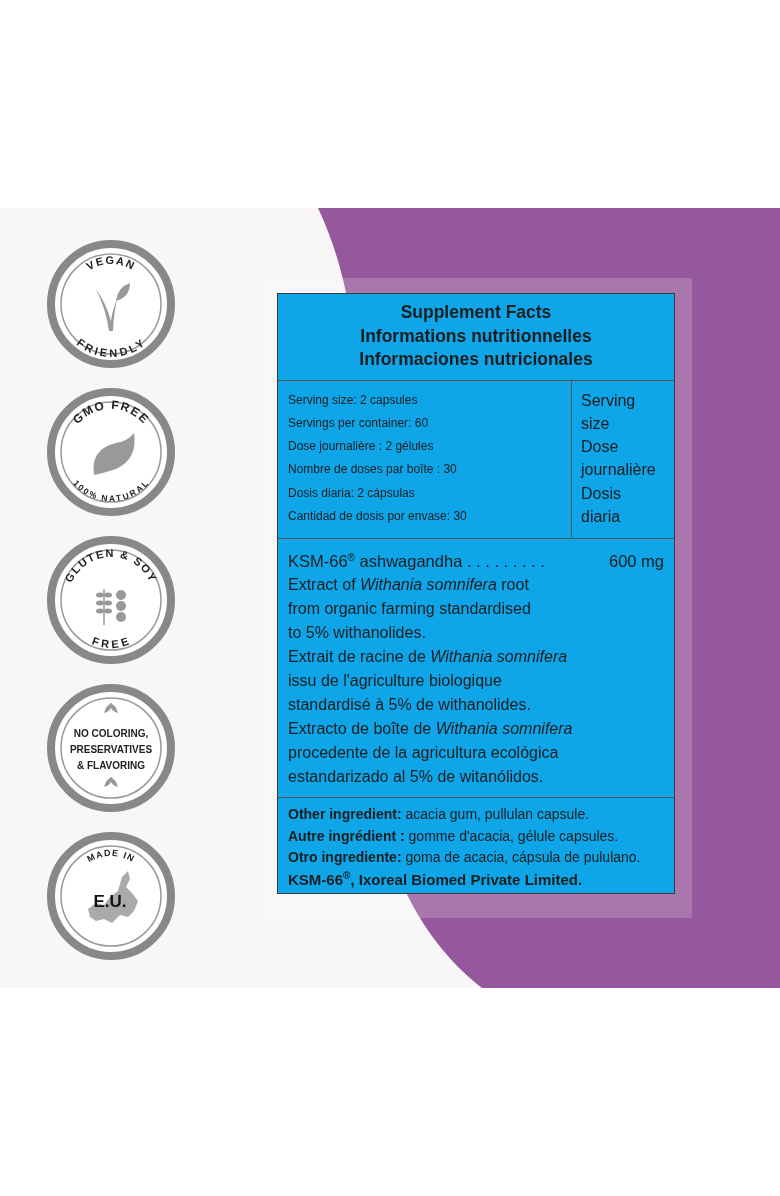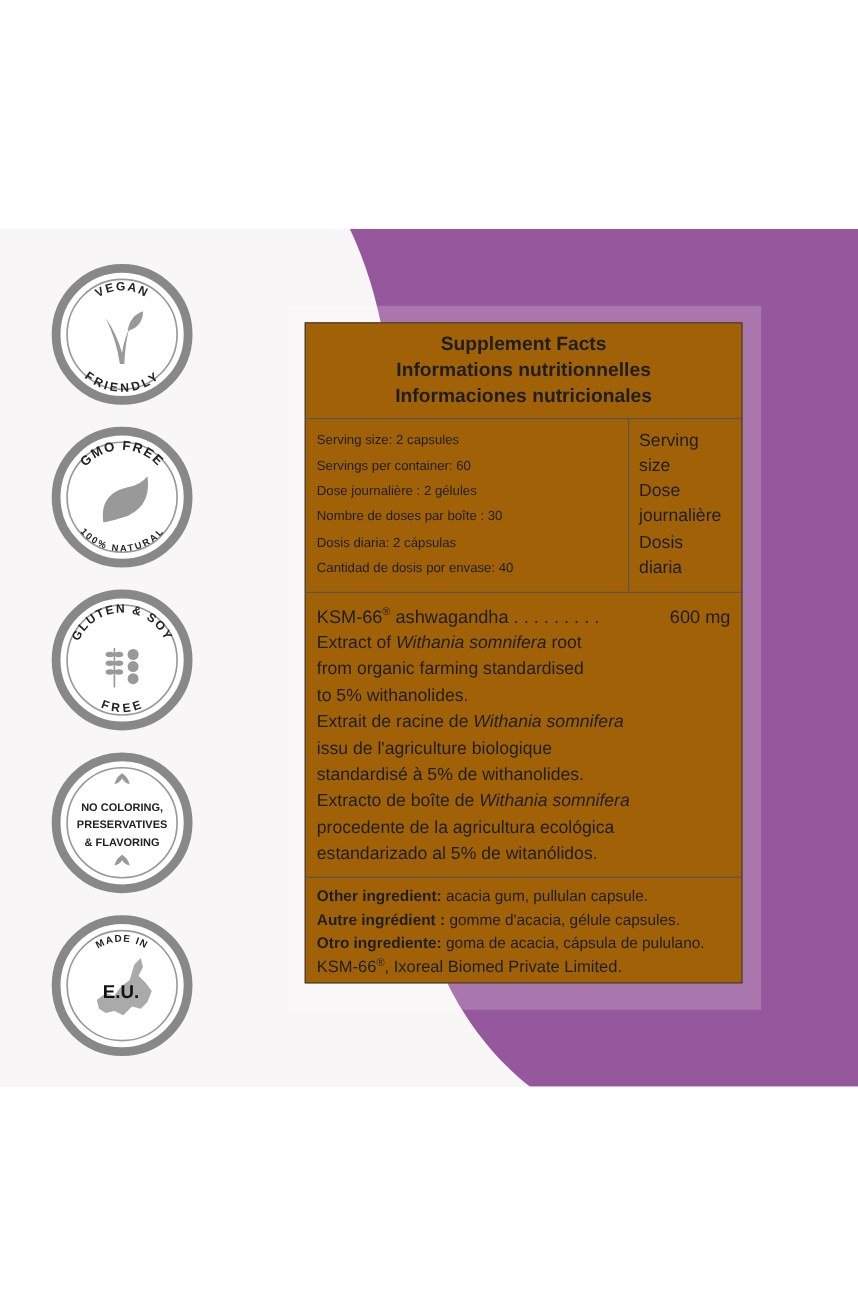--- a/index.html
+++ b/index.html
@@ -1,21 +1,21 @@
 <!DOCTYPE html>
 <html><head>
 <meta charset="utf-8">
 <style>
   html, body { margin:0; padding:0; }
   body { width:780px; height:1196px; background:#ffffff; position:relative; overflow:hidden; font-family:"Liberation Sans", sans-serif; }
   .band { position:absolute; left:0; top:208px; width:780px; height:780px; background:#f8f6f7; overflow:hidden; }
   .purple { position:absolute; inset:0; }
   .badge { position:absolute; left:46px; width:130px; height:130px; }
   .panel { position:absolute; left:262px; top:278px; width:430px; height:640px; background:rgba(255,255,255,0.18); }
-  .table { position:absolute; left:277px; top:293px; width:396px; border:1.5px solid #3a3a3a; background:#a16207; color:#1e1e1e; }
+  .table { position:absolute; left:277px; top:293px; width:396px; border:1.5px solid #3a3a3a; background:#0ea5e9; color:#1e1e1e; }
   .head { text-align:center; font-weight:bold; font-size:17.5px; line-height:23.5px; padding:7px 0 8px 0; border-bottom:1.5px solid #555; }
   .serving { display:flex; border-bottom:1.5px solid #555; }
   .serving .left { width:283px; padding:8px 0 10px 10px; border-right:1.5px solid #555; font-size:12px; line-height:23.3px; }
   .serving .right { flex:1; padding:8px 0 10px 9px; font-size:16px; line-height:23.3px; }
   .ingr { padding:10px 10px 8px 10px; border-bottom:1.5px solid #555; font-size:16px; line-height:24px; }
   .ingr .main { display:flex; font-weight:normal; font-size:16.5px; }
   .ingr .main .dots { flex:1; }
   .other { padding:6px 10px 3px 10px; font-size:14px; line-height:21.5px; }
   .line { display:block; white-space:nowrap; }
   sup { font-size:10px; line-height:0; }
@@ -113,21 +113,21 @@
     <span class="line">Informaciones nutricionales</span>
   </div>
 
   <div class="serving">
     <div class="left">
       <span class="line">Serving size: 2 capsules</span>
       <span class="line">Servings per container: 60</span>
       <span class="line">Dose journalière : 2 gélules</span>
       <span class="line">Nombre de doses par boîte : 30</span>
       <span class="line">Dosis diaria: 2 cápsulas</span>
-      <span class="line">Cantidad de dosis por envase: 40</span>
+      <span class="line">Cantidad de dosis por envase: 30</span>
     </div>
     <div class="right">
       <span class="line">Serving</span>
       <span class="line">size</span>
       <span class="line">Dose</span>
       <span class="line">journalière</span>
       <span class="line">Dosis</span>
       <span class="line">diaria</span>
     </div>
   </div>
@@ -146,15 +146,15 @@
     <span class="line">standardisé à 5% de withanolides.</span>
     <span class="line"><span>Extracto de boîte de </span><em>Withania somnifera</em></span>
     <span class="line">procedente de la agricultura ecológica</span>
     <span class="line">estandarizado al 5% de witanólidos.</span>
   </div>
 
   <div class="other">
     <span class="line"><b>Other ingredient:</b><span> acacia gum, pullulan capsule.</span></span>
     <span class="line"><b>Autre ingrédient :</b><span> gomme d'acacia, gélule capsules.</span></span>
     <span class="line"><b>Otro ingrediente:</b><span> goma de acacia, cápsula de pululano.</span></span>
-    <span class="line" style="font-weight:normal;font-size:15px;"><span>KSM-66</span><sup>®</sup><span>, Ixoreal Biomed Private Limited.</span></span>
+    <span class="line" style="font-weight:bold;font-size:15px;"><span>KSM-66</span><sup>®</sup><span>, Ixoreal Biomed Private Limited.</span></span>
   </div>
 </div>
 
 </body></html>

